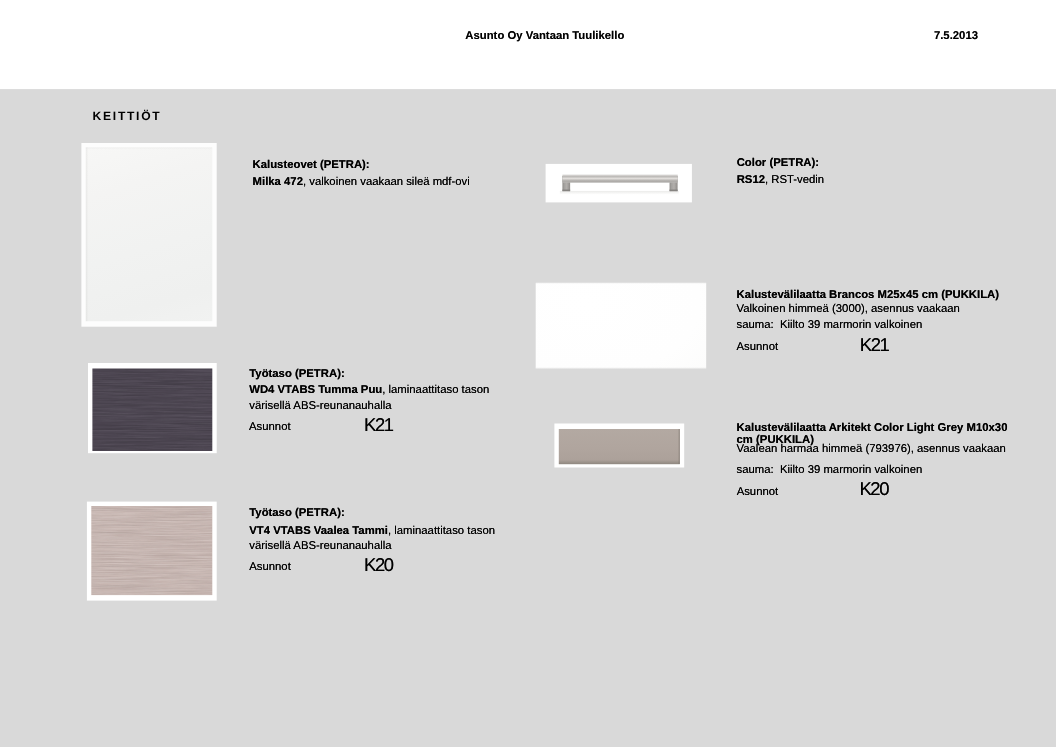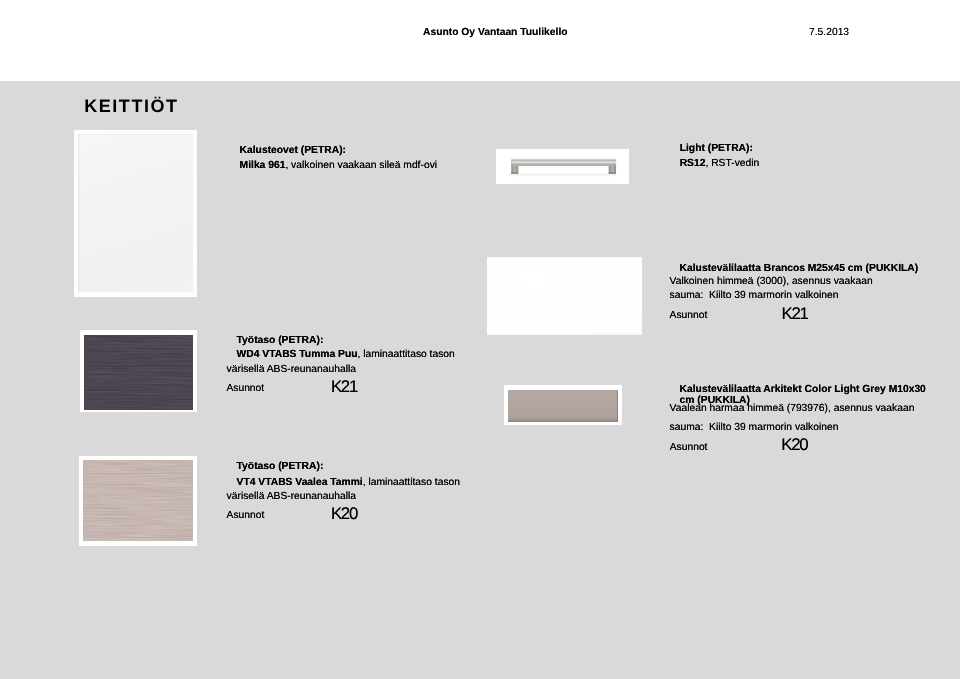--- a/index.html
+++ b/index.html
@@ -5,28 +5,28 @@
 <style>
   html,body{margin:0;padding:0;}
   body{width:960px;height:679px;background:#d9d9d9;
        font-family:"Liberation Sans",sans-serif;color:#000000;
        overflow:hidden;position:relative;
        -webkit-font-smoothing:antialiased;text-rendering:geometricPrecision;}
   .page{position:absolute;left:0;top:0;width:960px;height:679px;will-change:transform;}
 
   .header-band{position:absolute;left:0;top:0;width:960px;height:81px;background:#ffffff;}
   .hdr-title{position:absolute;left:423px;top:28.4px;font-size:10.3px;font-weight:bold;line-height:10px;text-shadow:0 0 0.3px rgba(0,0,0,0.6);}
-  .hdr-date{position:absolute;left:809px;top:28.4px;font-size:10.3px;font-weight:normal;line-height:10px;text-shadow:0 0 0.3px rgba(0,0,0,0.6);}
+  .hdr-date{position:absolute;left:849px;top:28.4px;font-size:10.3px;font-weight:bold;line-height:10px;text-shadow:0 0 0.3px rgba(0,0,0,0.6);}
 
-  .section-title{position:absolute;left:84.2px;top:100.2px;font-size:18px;font-weight:bold;
+  .section-title{position:absolute;left:84.2px;top:100.2px;font-size:11px;font-weight:bold;
                  letter-spacing:1.55px;line-height:13px;}
 
   
   .ln{position:absolute;font-size:10.3px;line-height:10px;white-space:pre;text-shadow:0 0 0.3px rgba(0,0,0,0.85);}
-  .b{font-weight:bold;margin-left:10px;}
+  .b{font-weight:bold;}
   .code{position:absolute;font-size:16.8px;line-height:16px;letter-spacing:-1.25px;white-space:pre;text-shadow:0 0 0.3px rgba(0,0,0,0.7);padding-left:40px;}
 
   
   .tile{position:absolute;}
 
   
   #door{left:73.5px;top:130.3px;width:123.2px;height:167px;background:#fdfdfd;}
   #door .inner{position:absolute;left:4.5px;top:4px;right:4px;bottom:5px;
         background:
           linear-gradient(to right, rgba(150,150,148,0.13) 0px, rgba(150,150,148,0.0) 2.4px),
@@ -139,23 +139,23 @@
   <div class="tile" id="tilegrey"></div>
   <div class="tile" id="lightwoodframe"></div>
   <div class="tile" id="lightwood">
       <svg class="grain" width="110.2" height="80.7" viewBox="0 0 110.2 80.7" preserveAspectRatio="none">
         <rect width="110.2" height="80.7" filter="url(#grainDark2)" opacity="0.30"></rect>
         <rect width="110.2" height="80.7" filter="url(#grainLight2)" opacity="0.34"></rect>
       </svg>
     </div>
 
   <div class="ln b" style="left:229.6px;top:145.8px">Kalusteovet (PETRA):</div>
-  <div class="ln" style="left:229.6px;top:160.8px"><span class="b">Milka 961</span><span>, valkoinen vaakaan sileä mdf-ovi</span></div>
+  <div class="ln" style="left:229.6px;top:160.8px"><span class="b">Milka 472</span><span>, valkoinen vaakaan sileä mdf-ovi</span></div>
 
-  <div class="ln b" style="left:669.7px;top:144.3px">Light (PETRA):</div>
+  <div class="ln b" style="left:669.7px;top:144.3px">Color (PETRA):</div>
   <div class="ln" style="left:669.7px;top:158.6px"><span class="b">RS12</span><span>, RST-vedin</span></div>
 
   <div class="ln b" style="left:669.6px;top:263.7px">Kalustevälilaatta Brancos M25x45 cm (PUKKILA)</div>
   <div class="ln" style="left:669.6px;top:277.4px">Valkoinen himmeä (3000), asennus vaakaan</div>
   <div class="ln" style="left:669.6px;top:290.6px">sauma:  Kiilto 39 marmorin valkoinen</div>
   <div class="ln" style="left:669.6px;top:310.8px">Asunnot</div>
   <div class="code" style="left:741.6px;top:305.5px">K21</div>
 
   <div class="ln b" style="left:226.6px;top:335.6px">Työtaso (PETRA):</div>
   <div class="ln" style="left:226.6px;top:350.3px"><span class="b">WD4 VTABS Tumma Puu</span><span>, laminaattitaso tason</span></div>

